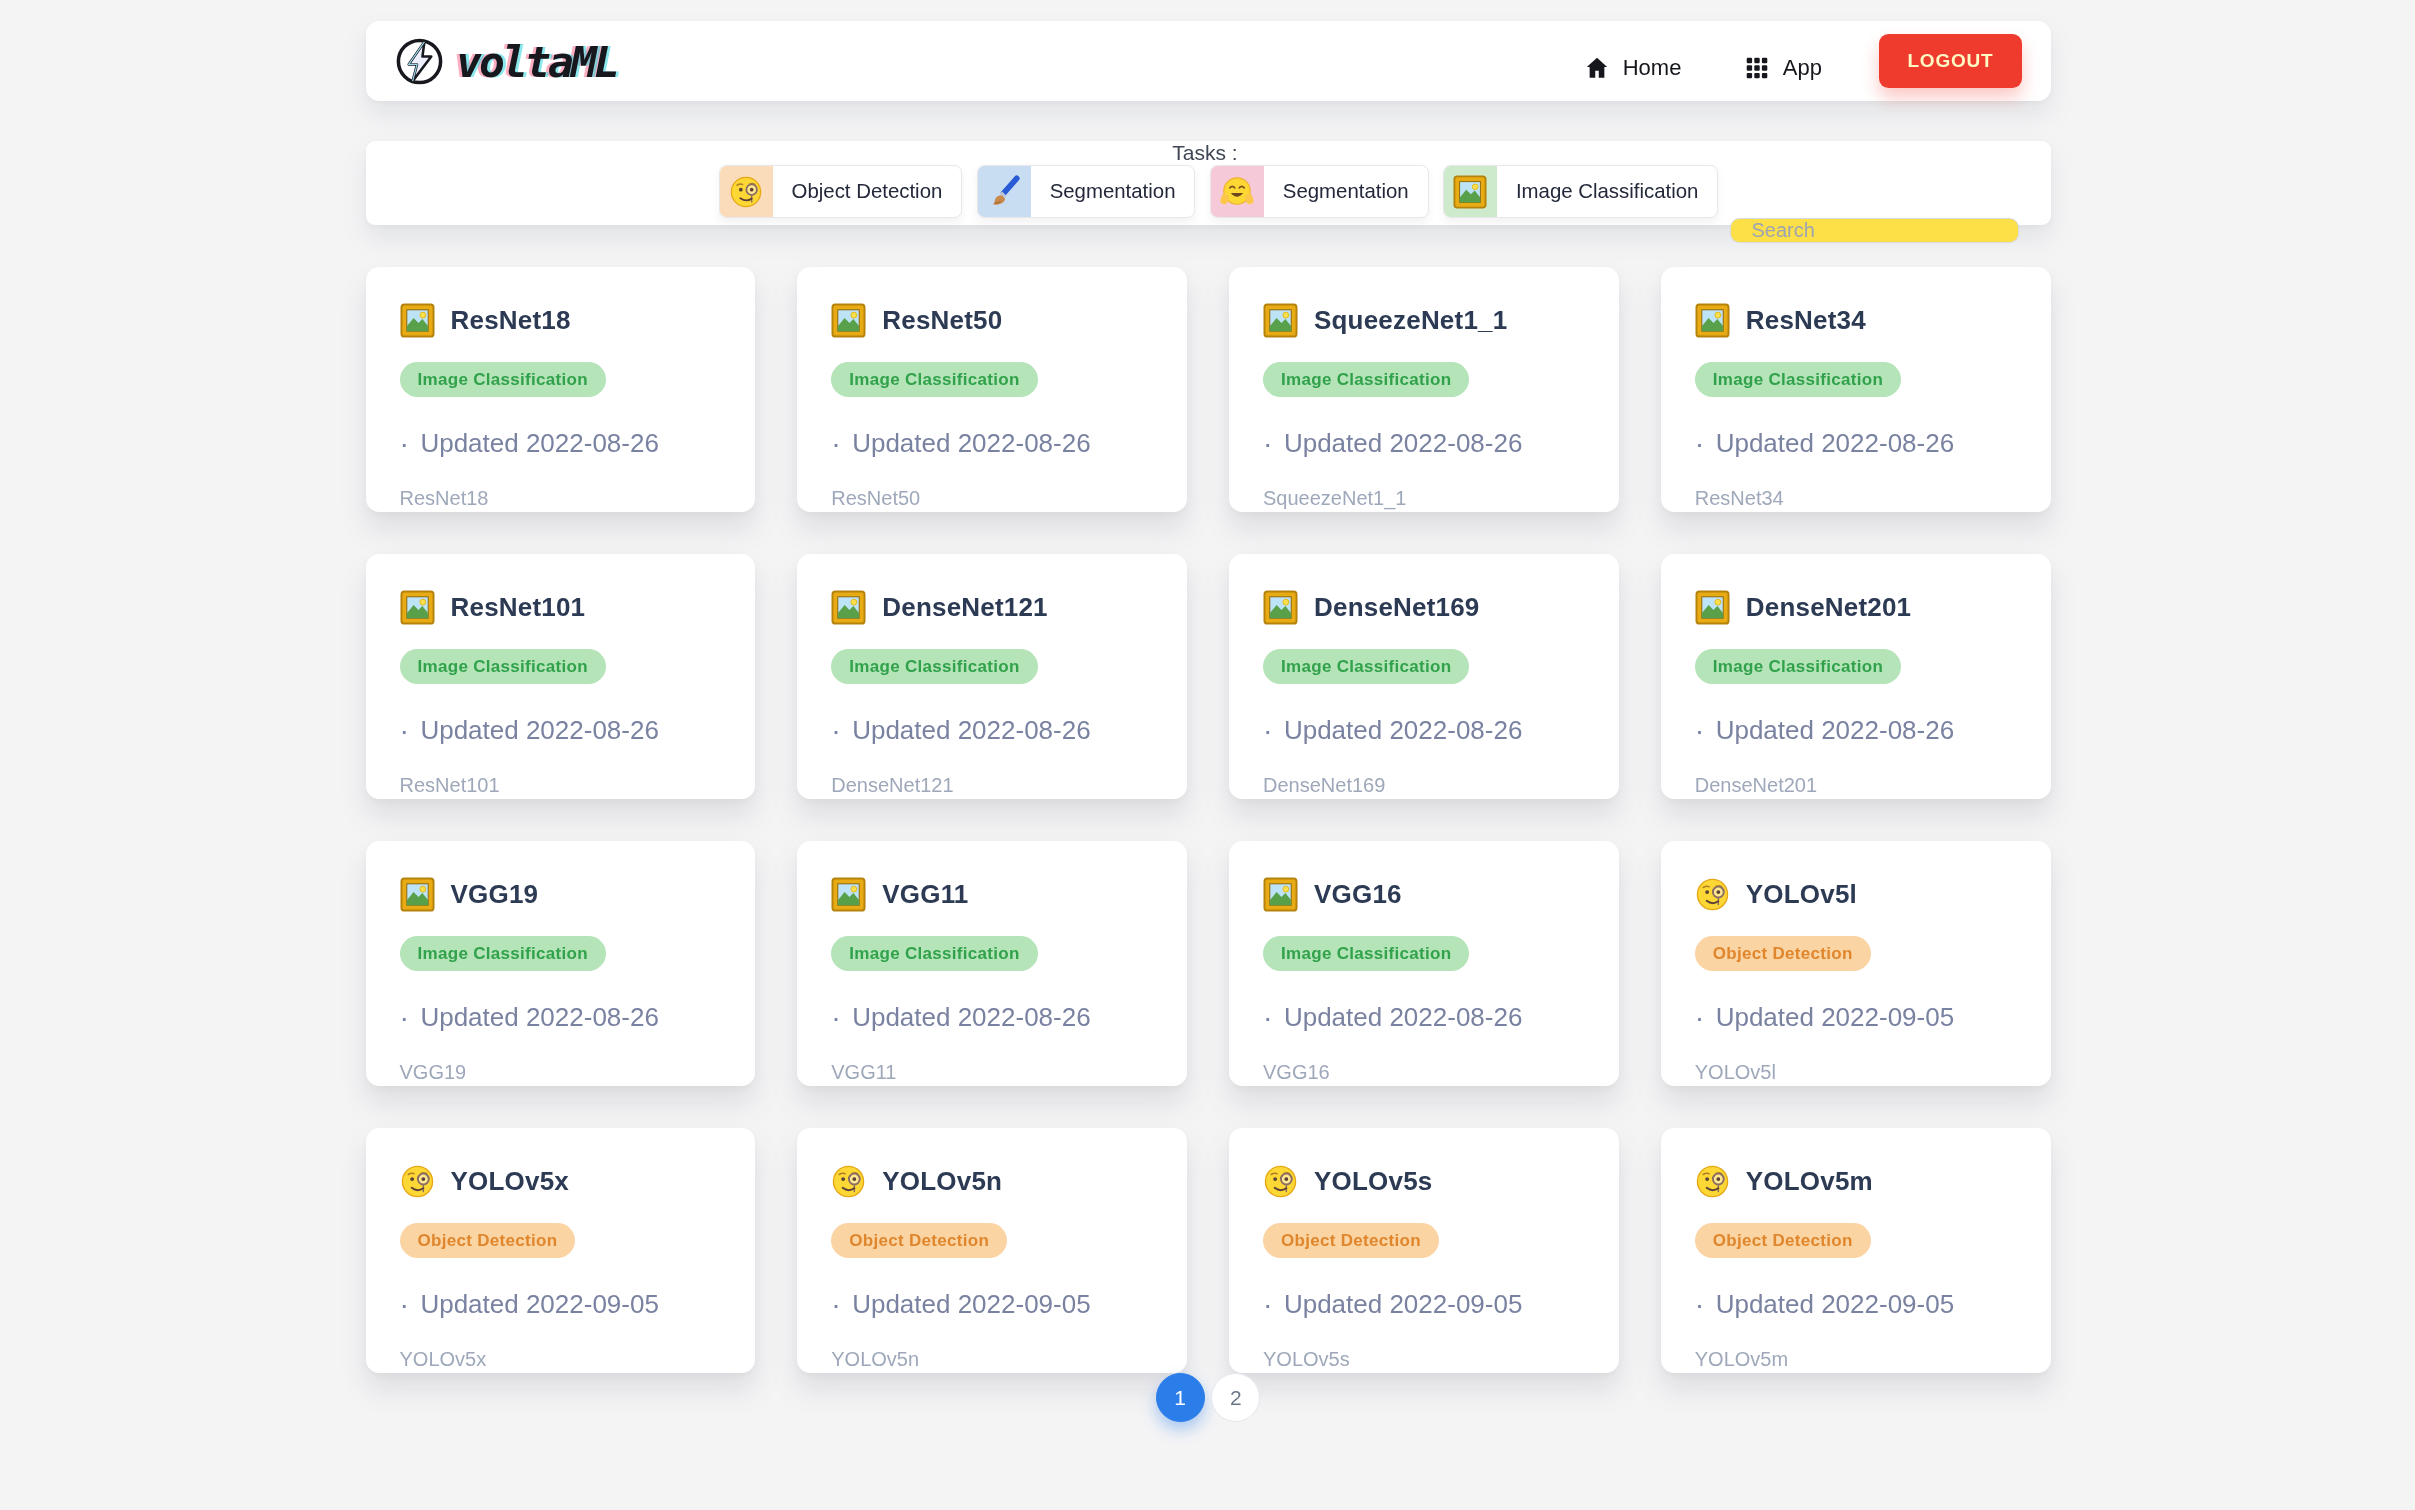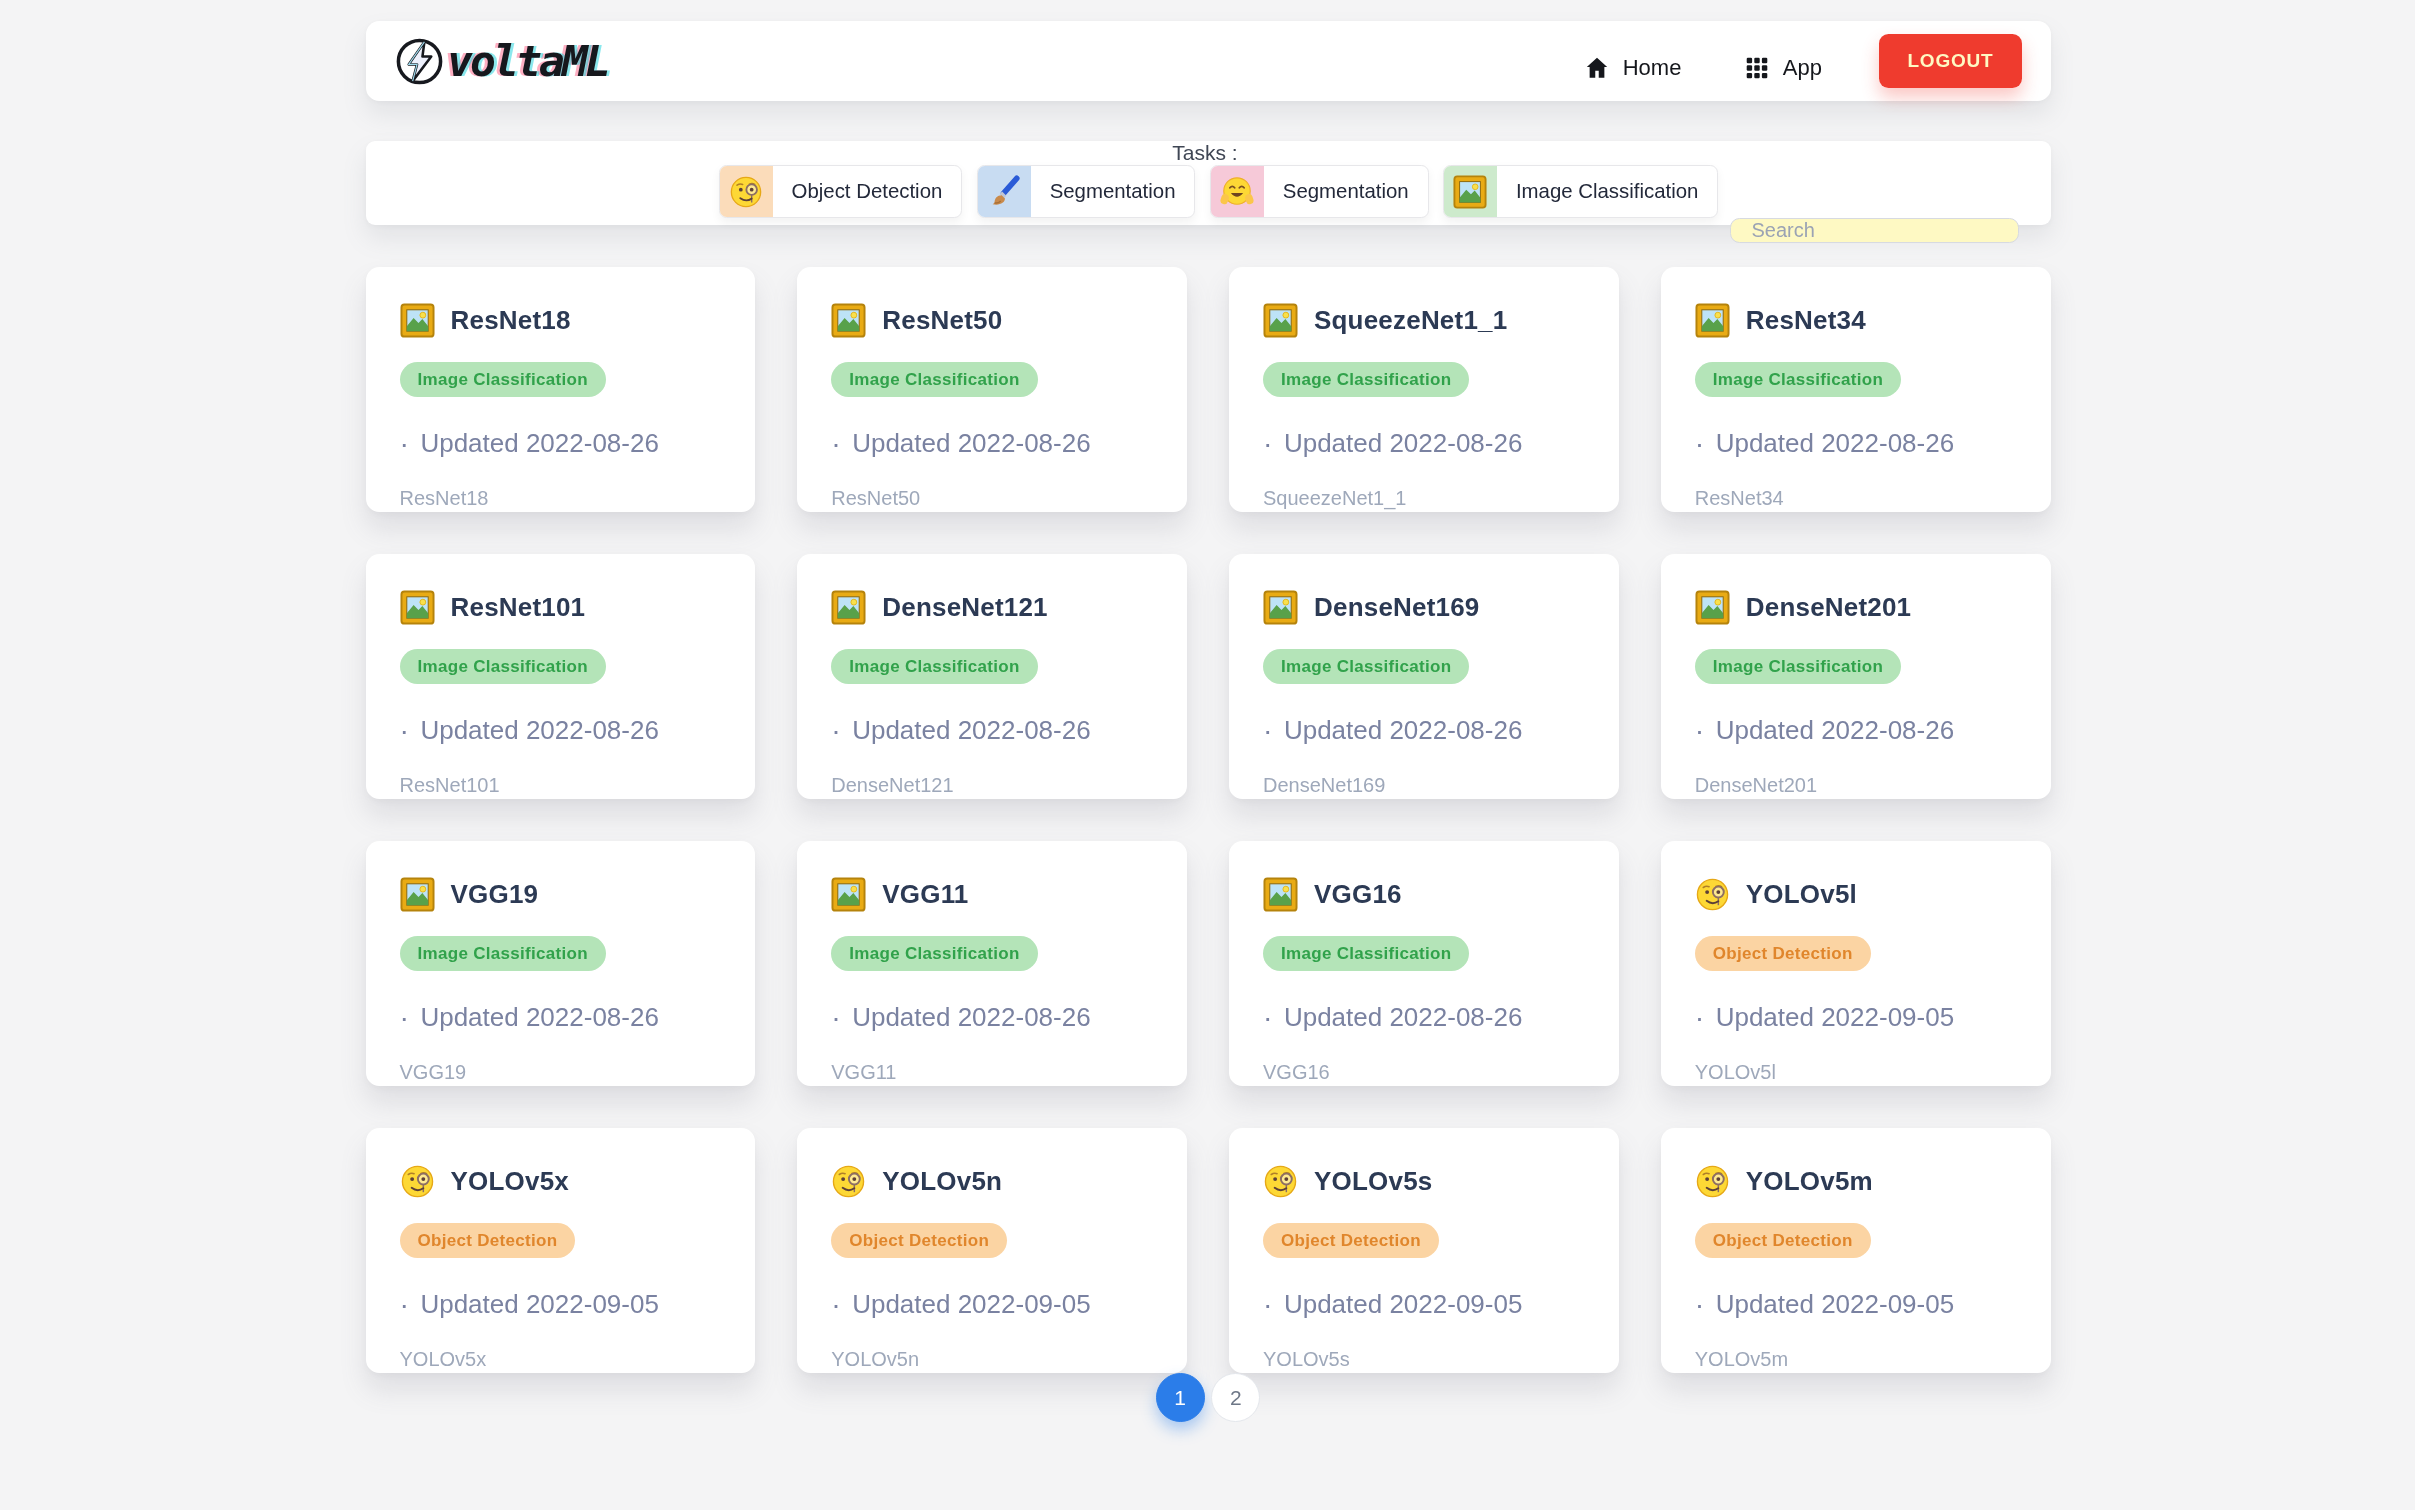--- a/index.html
+++ b/index.html
@@ -12,21 +12,21 @@
   }
   .page { width:1685px; margin:0 auto; padding-top:21px; }
 
   
   .header-card {
     height:80px; background:#fff; border-radius:13.3px;
     box-shadow:0 13.3px 25px rgba(120,125,140,.14), 0 1.9px 5.7px rgba(0,0,0,.03);
     display:flex; align-items:center; justify-content:space-between;
     padding:0 28.5px; margin-bottom:40px;
   }
-  .logo { display:flex; align-items:center; gap:2px; cursor:pointer; }
+  .logo { display:flex; align-items:flex-end; gap:11px; cursor:pointer; }
   .logo-icon { width:51px; height:51px; display:inline-flex; }
   .logo-icon svg { width:100%; height:100%; }
   .brand {
     font-family:"DejaVu Sans Mono", monospace;
     font-weight:700; font-style:italic; font-size:43px; letter-spacing:-2.9px;
     color:#16181d;
     text-shadow:2.9px 0 0 rgba(44,214,222,.55), -2.9px 0 0 rgba(252,64,110,.42);
   }
   .hnav { display:flex; align-items:center; }
   .nav-list { display:flex; align-items:center; gap:63px; margin-right:57px;margin-top:13px; }
@@ -57,21 +57,21 @@
     overflow:hidden; cursor:pointer;
     box-shadow:0 4.8px 9.5px rgba(0,0,0,.05);
   }
   .task-tile { width:53px; height:53px; flex:0 0 53px; display:flex; align-items:center; justify-content:center; }
   .task-tile svg { width:34px; height:34px; }
   .task-label { padding:0 19px; font-size:20.4px; color:#23293a; white-space:nowrap; }
   .search {
     margin-left:auto; width:289px; height:59px;
     border:1px solid #d7dae1; border-radius:9.5px;
     padding:0 21px; font-size:20px; color:#3f4654;
-    font-family:"Liberation Sans", sans-serif; background:#fef9c3; outline:none;
+    font-family:"Liberation Sans", sans-serif; background:#fde047; outline:none;
   }
   .search::placeholder { color:#9ba3b4; }
 
   
   .grid {
     display:grid; grid-template-columns:repeat(4,1fr);
     column-gap:42px; row-gap:42px; 
   }
   .card {
     background:#fff; border-radius:13.3px; height:245px;

